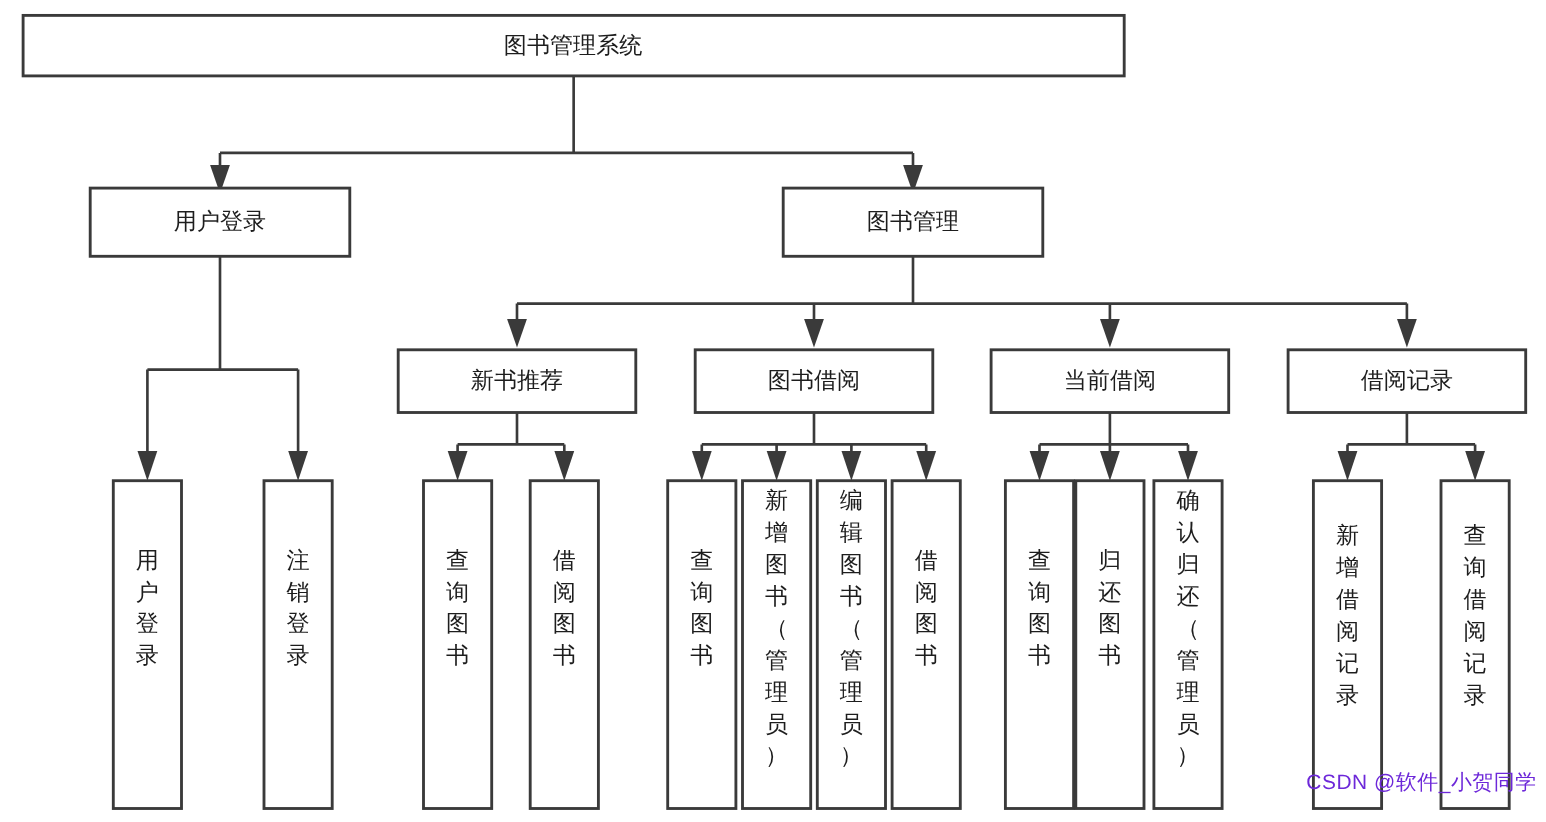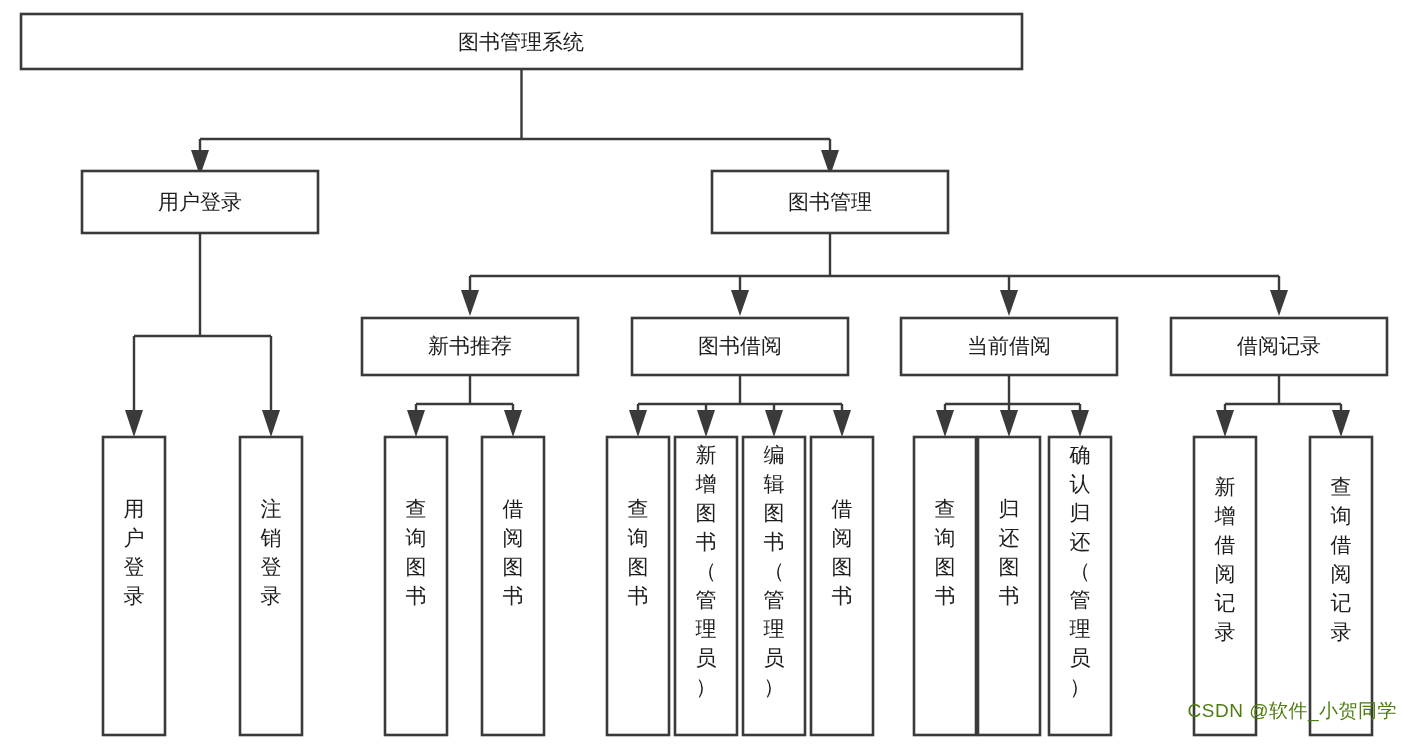--- a/index.html
+++ b/index.html
@@ -53,21 +53,21 @@
     font-size: 21px;
     fill: #1d1d1d;
     text-anchor: middle;
   }
   .watermark {
     position: absolute;
     right: 8px;
     bottom: 6px;
     font-family: "Liberation Sans", "DejaVu Sans", sans-serif;
     font-size: 19px;
-    color: #4d7c0f;
+    color: #6d28d9;
     letter-spacing: 0.5px;
     white-space: nowrap;
     user-select: none;
   }
 </style>
 </head>
 <body>
 
 <div id="diagram-root">
 

